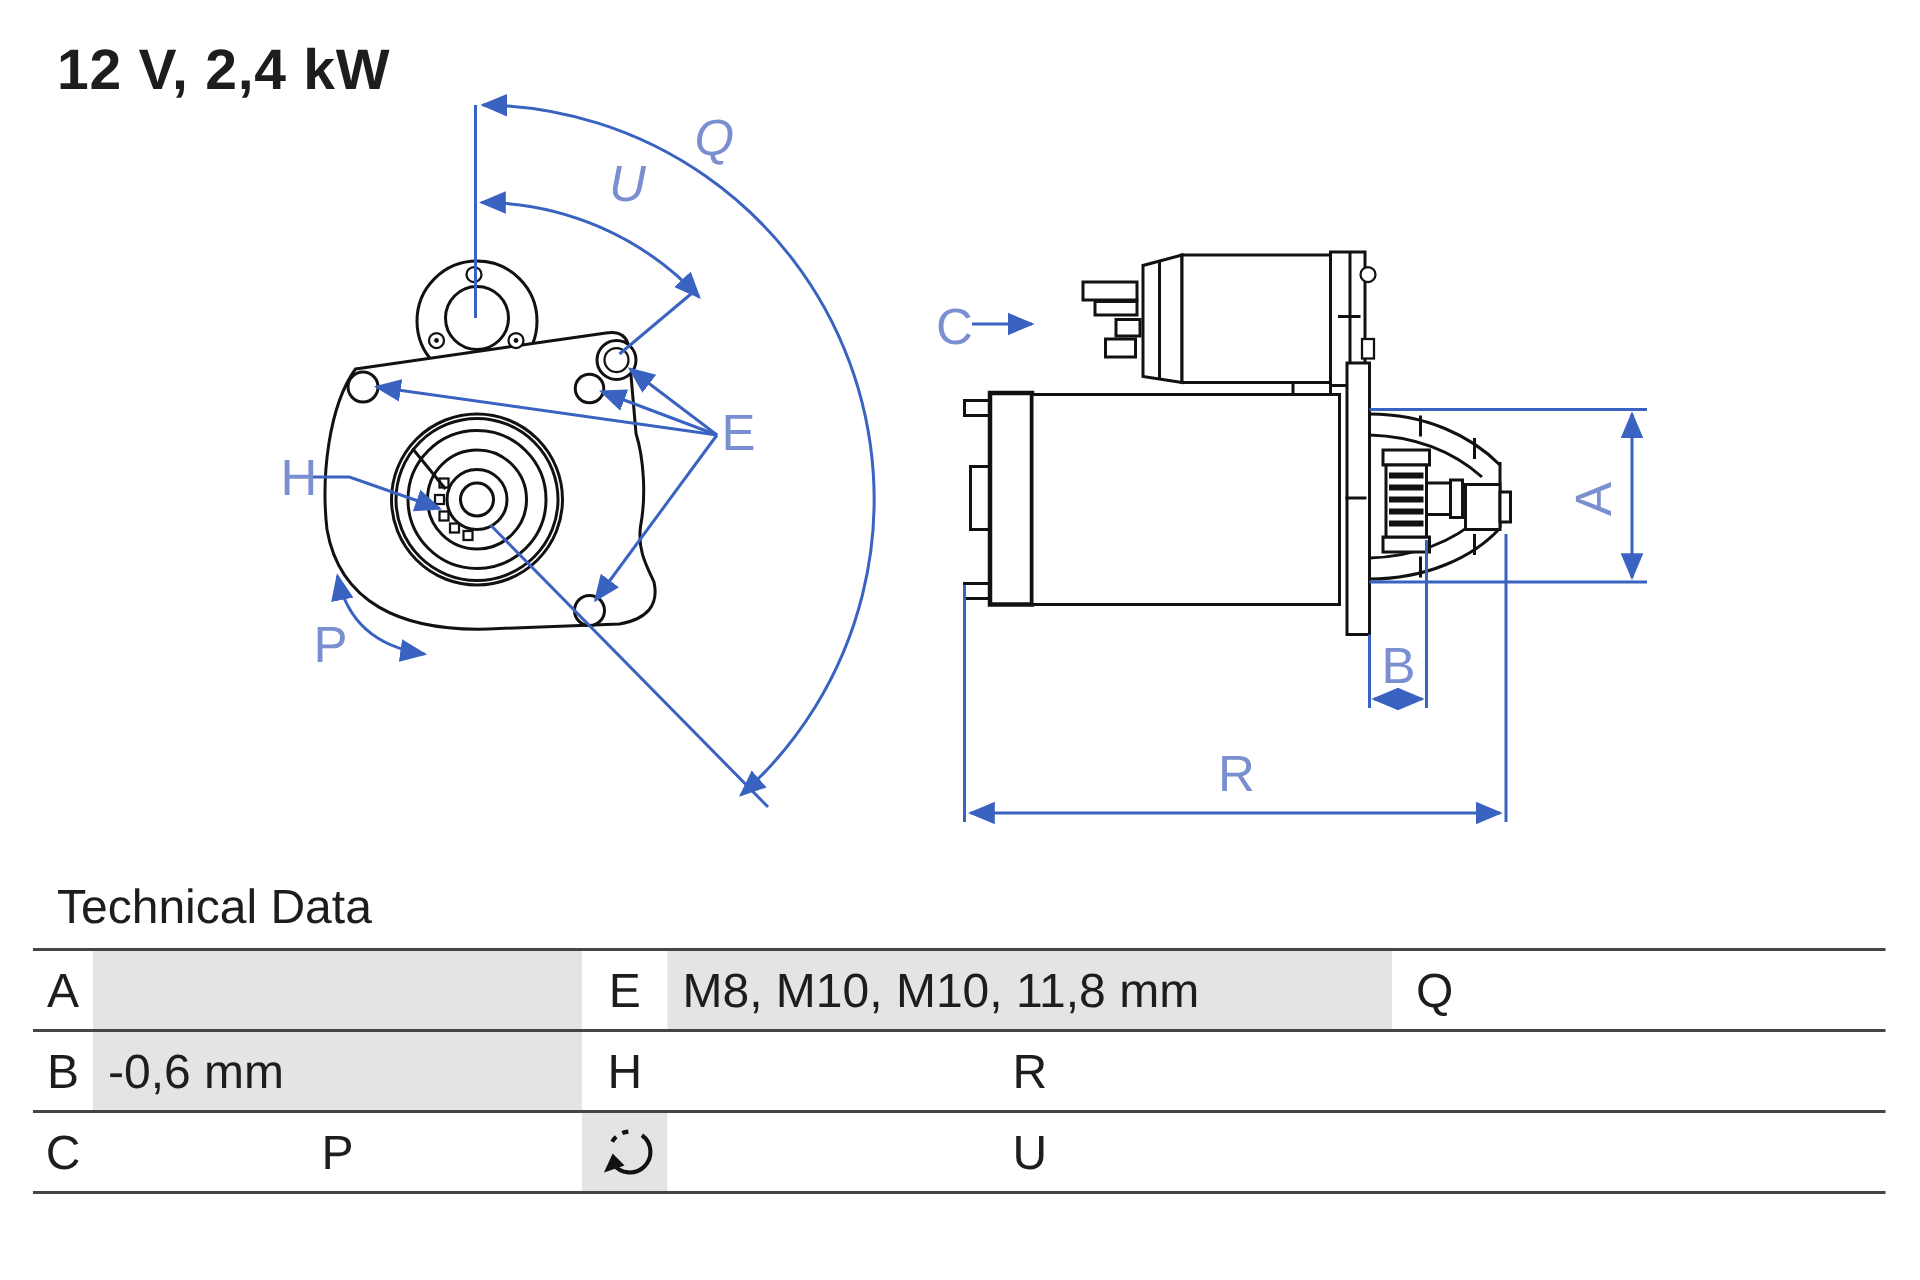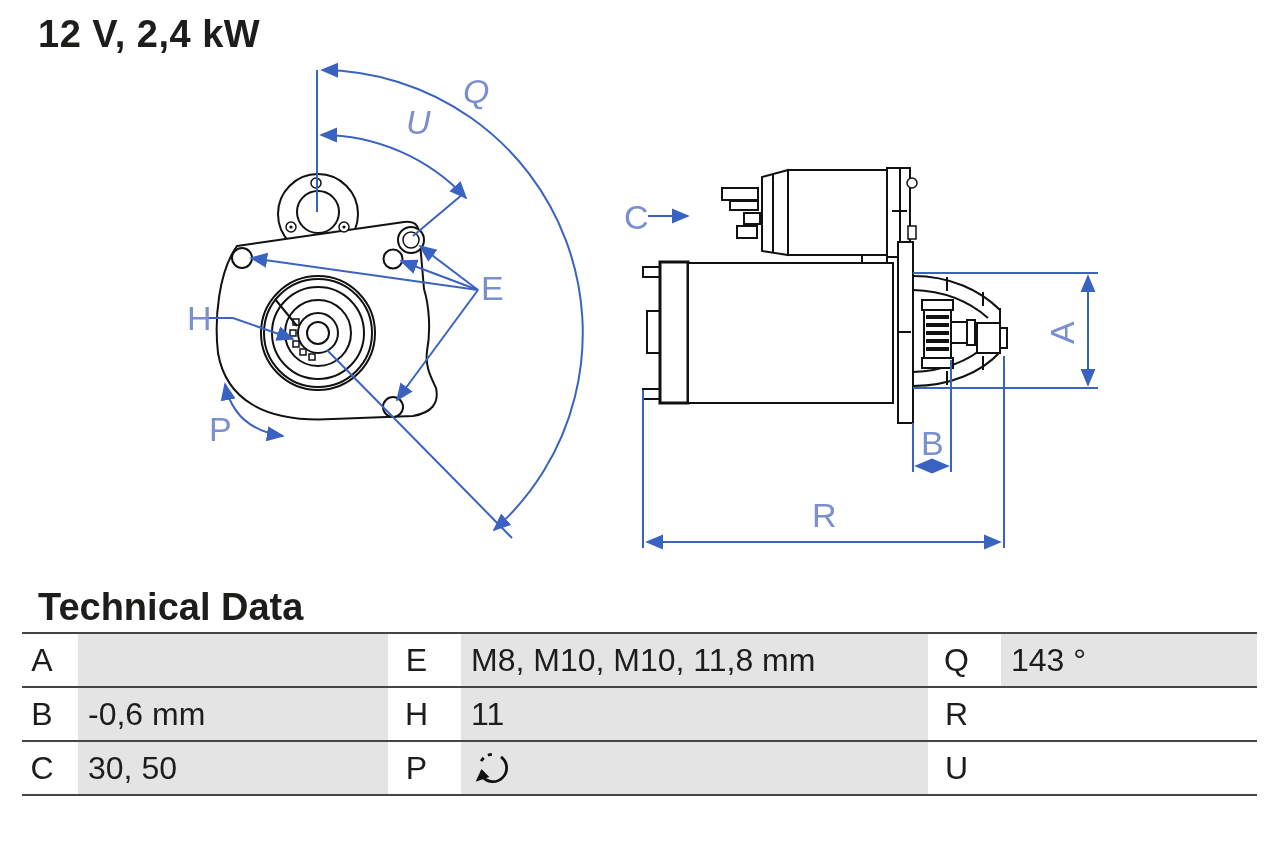--- a/index.html
+++ b/index.html
@@ -6,40 +6,40 @@
     --dimension-blue:#3a63c1;
     --label-blue:#7a8fd0;
     --table-value-bg:#e4e4e4;
     --table-border:#454545;
     --drawing-black:#111111;
     --text-color:#1d1d1b;
   }
   html,body{margin:0;padding:0;background:#fff;}
   body{width:1280px;height:853px;position:relative;overflow:hidden;
        font-family:"Liberation Sans", sans-serif;color:var(--text-color);}
-  .title{position:absolute;left:38px;top:13px;font-size:38px;font-weight:700;
+  .title{position:absolute;left:38px;top:26px;font-size:38px;font-weight:700;
          letter-spacing:.5px;white-space:pre;}
-  .heading{position:absolute;left:38px;top:586px;font-size:38px;font-weight:700;}
+  .heading{position:absolute;left:38px;top:586px;font-size:32px;font-weight:400;}
   svg.diagram{position:absolute;left:0;top:0;}
   .k{stroke:var(--drawing-black);fill:none;stroke-width:2;}
   .kf{stroke:var(--drawing-black);fill:#fff;stroke-width:2;}
   .kthin{stroke:var(--drawing-black);fill:#fff;stroke-width:1.5;}
   .kheavy{stroke:var(--drawing-black);fill:#fff;stroke-width:3;}
   .kfill{fill:var(--drawing-black);stroke:none;}
   .bl{stroke:var(--dimension-blue);fill:none;stroke-width:2;}
   .bt{fill:var(--label-blue);font-size:34px;font-family:"Liberation Sans",sans-serif;}
   .bti{font-style:italic;}
   #ah path{fill:var(--dimension-blue);}
   .tbl{position:absolute;left:22px;top:632px;width:1235px;}
   .trow{display:grid;grid-template-columns:40px 326px 57px 483px 57px 272px;
         height:54px;box-sizing:border-box;border-top:2px solid var(--table-border);}
   .trow:last-child{border-bottom:2px solid var(--table-border);height:56px;}
   .cell{display:flex;align-items:center;font-size:32px;overflow:hidden;}
   .keyc{justify-content:center;background:#fff;}
-  .valc{background:var(--table-value-bg);padding-left:10px;margin-left:16px;}
+  .valc{background:var(--table-value-bg);padding-left:10px;}
   .rot-icon{stroke:var(--drawing-black);}
 </style>
 </head>
 <body>
 
 <div class="title">12 V, 2,4 kW</div>
 
 <svg class="diagram" width="1280" height="578" viewBox="0 0 1280 578">
   <defs>
     <marker id="ah" viewBox="0 0 10 10" refX="9" refY="5" markerWidth="9" markerHeight="9" orient="auto-start-reverse">
@@ -171,32 +171,29 @@
 
 <div class="heading">Technical Data</div>
 
 <div class="tbl">
   <div class="trow">
     <div class="cell keyc">A</div>
     <div class="cell valc"></div>
     <div class="cell keyc">E</div>
     <div class="cell valc">M8, M10, M10, 11,8 mm</div>
     <div class="cell keyc">Q</div>
-    <div class="cell valc">143 °</div>
   </div>
   <div class="trow">
     <div class="cell keyc">B</div>
     <div class="cell valc">-0,6 mm</div>
     <div class="cell keyc">H</div>
-    <div class="cell valc">11</div>
     <div class="cell keyc">R</div>
   </div>
   <div class="trow">
     <div class="cell keyc">C</div>
-    <div class="cell valc">30, 50</div>
     <div class="cell keyc">P</div>
     <div class="cell valc">
       <svg class="rot-icon" width="38" height="38" viewBox="0 0 36 36" style="margin-left:2px">
         <path d="M 26.5 7.4 A 13 13 0 1 1 8.3 25.5" fill="none" stroke-width="2.6"></path>
         <path d="M 7.7 11.5 A 13 13 0 0 1 17.9 5.1" fill="none" stroke-width="2.6" stroke-dasharray="4 4.5"></path>
         <path d="M 2.5 31 L 8 19 L 15.5 26.5 Z" fill="#111" stroke="none"></path>
       </svg>
     </div>
     <div class="cell keyc">U</div>
   </div>

